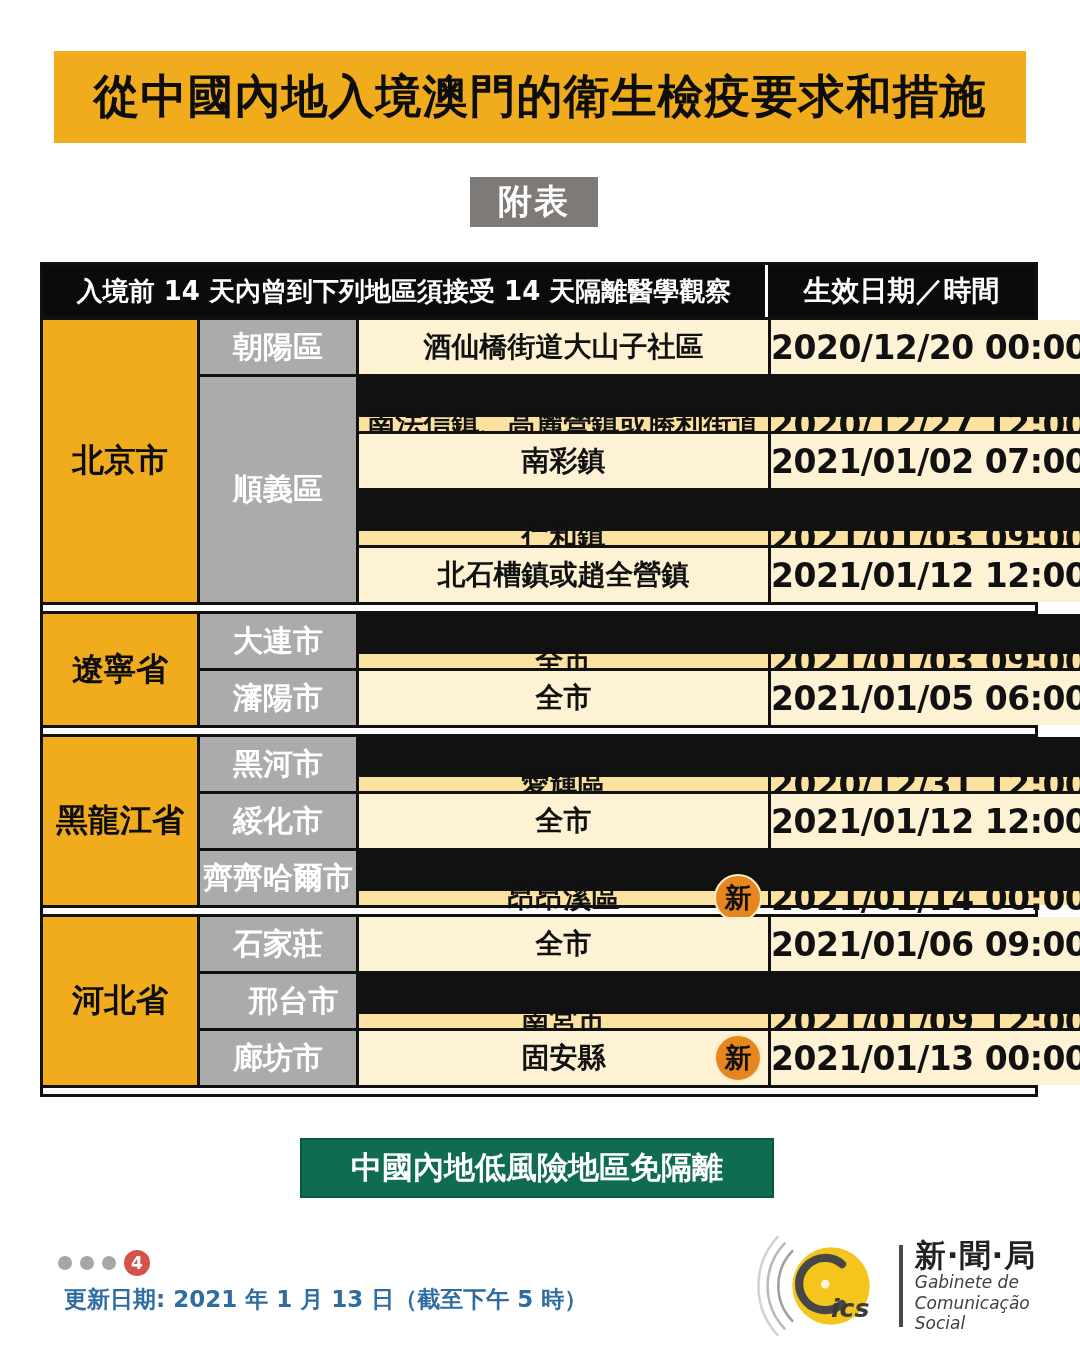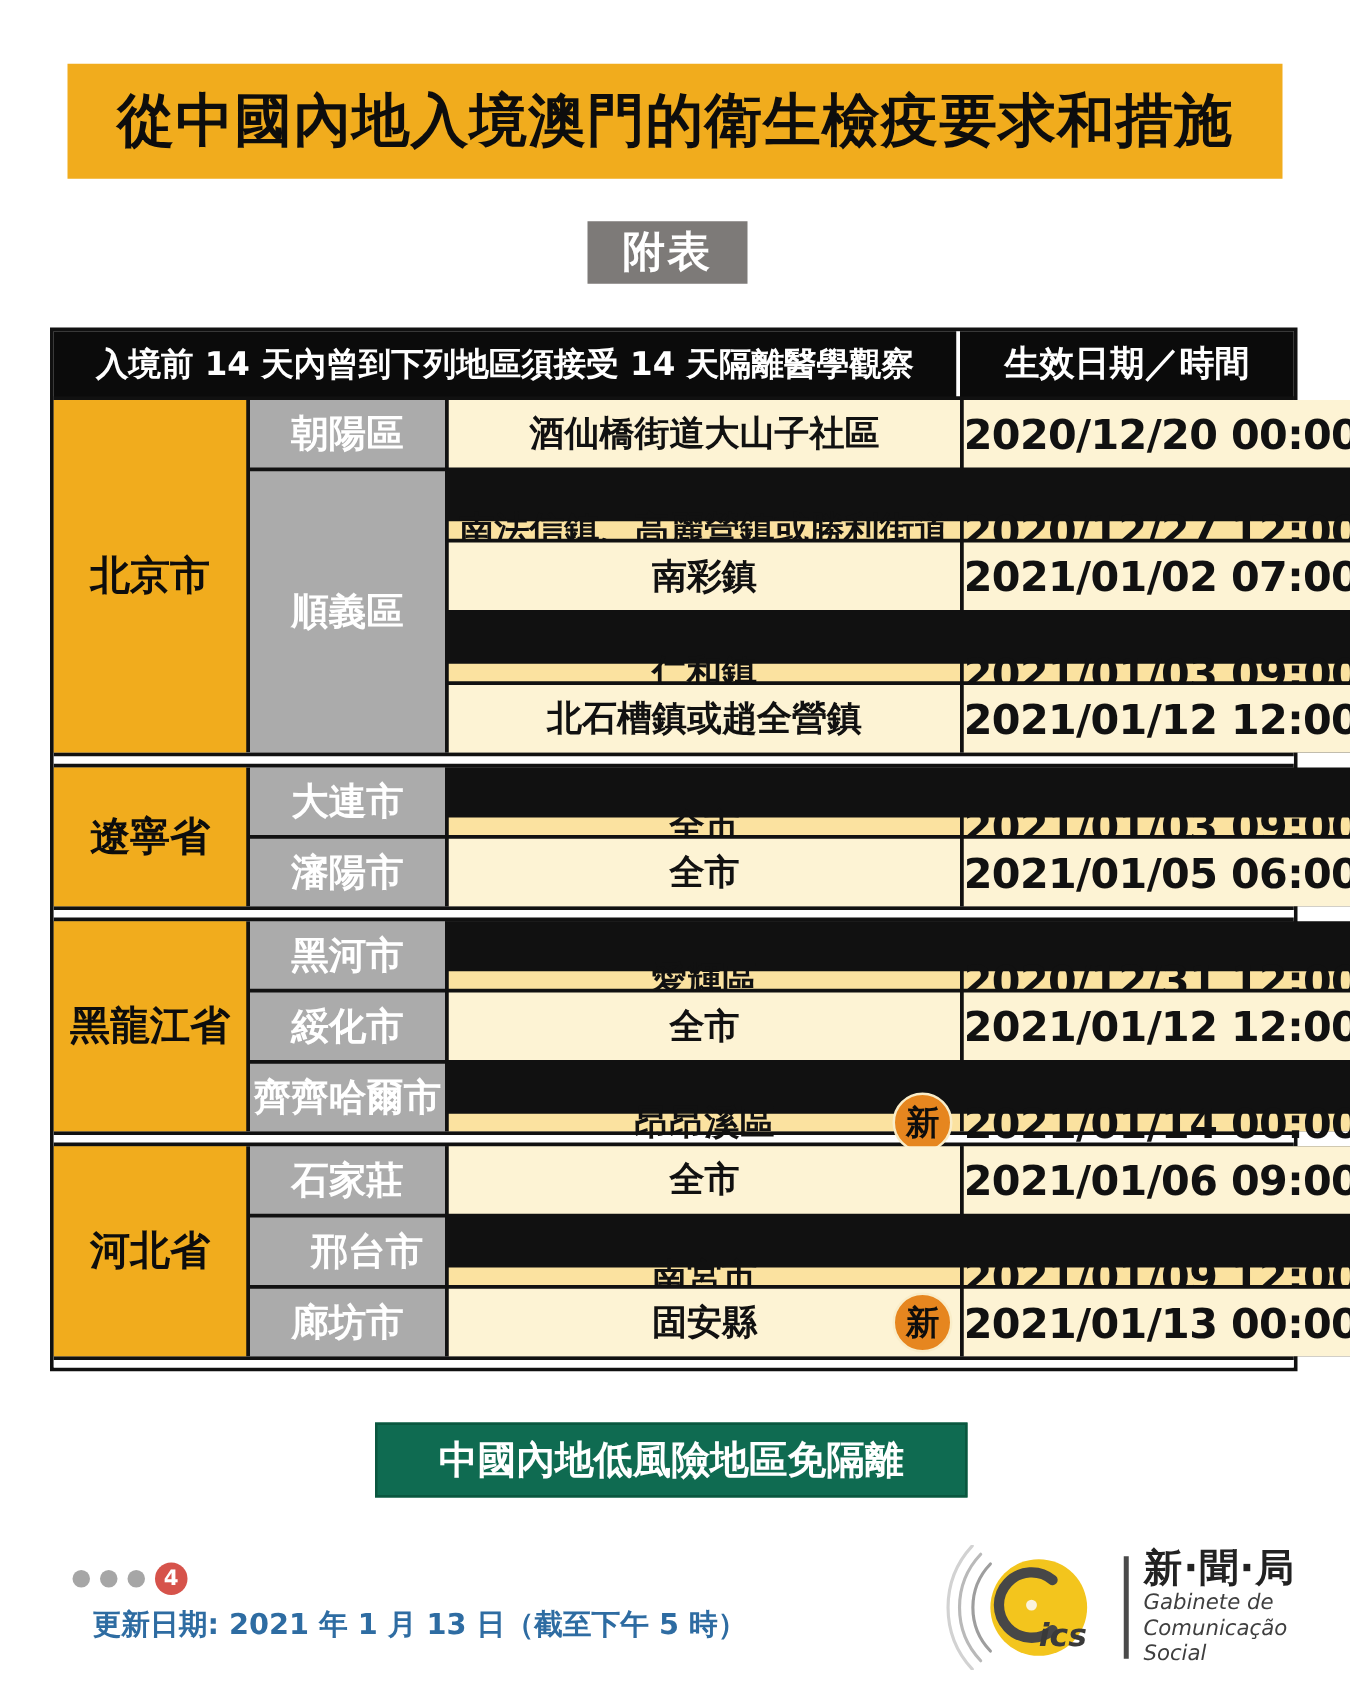--- a/index.html
+++ b/index.html
@@ -75,21 +75,21 @@
     color:#ffffff;font-size:31px;font-weight:bold;white-space:nowrap;
   }
   
   .pagination{position:absolute;left:58px;top:1250px;display:flex;align-items:center;gap:8px;}
   .dot{width:14px;height:14px;border-radius:50%;background:var(--dot-gray);display:inline-block;}
   .page-num{
     width:26px;height:26px;border-radius:50%;background:var(--page-red);
     color:#fff;font-size:17px;font-weight:bold;display:flex;align-items:center;justify-content:center;
   }
   .update-date{
-    position:absolute;left:74px;top:1284px;color:var(--date-blue);
+    position:absolute;left:64px;top:1284px;color:var(--date-blue);
     font-size:23px;font-weight:600;white-space:nowrap;
   }
   .logo{position:absolute;left:742px;top:1236px;display:flex;align-items:center;height:100px;}
   .logo-divider{width:4px;height:82px;background:#4a4a4a;margin:0 12px 0 4px;}
   .logo-cjk{font-size:31px;font-weight:bold;color:#222;letter-spacing:1px;line-height:1.1;}
   .logo-pt{font-size:17px;font-style:italic;color:#3f3f3f;line-height:1.2;}
 </style>
 </head>
 <body>
 

